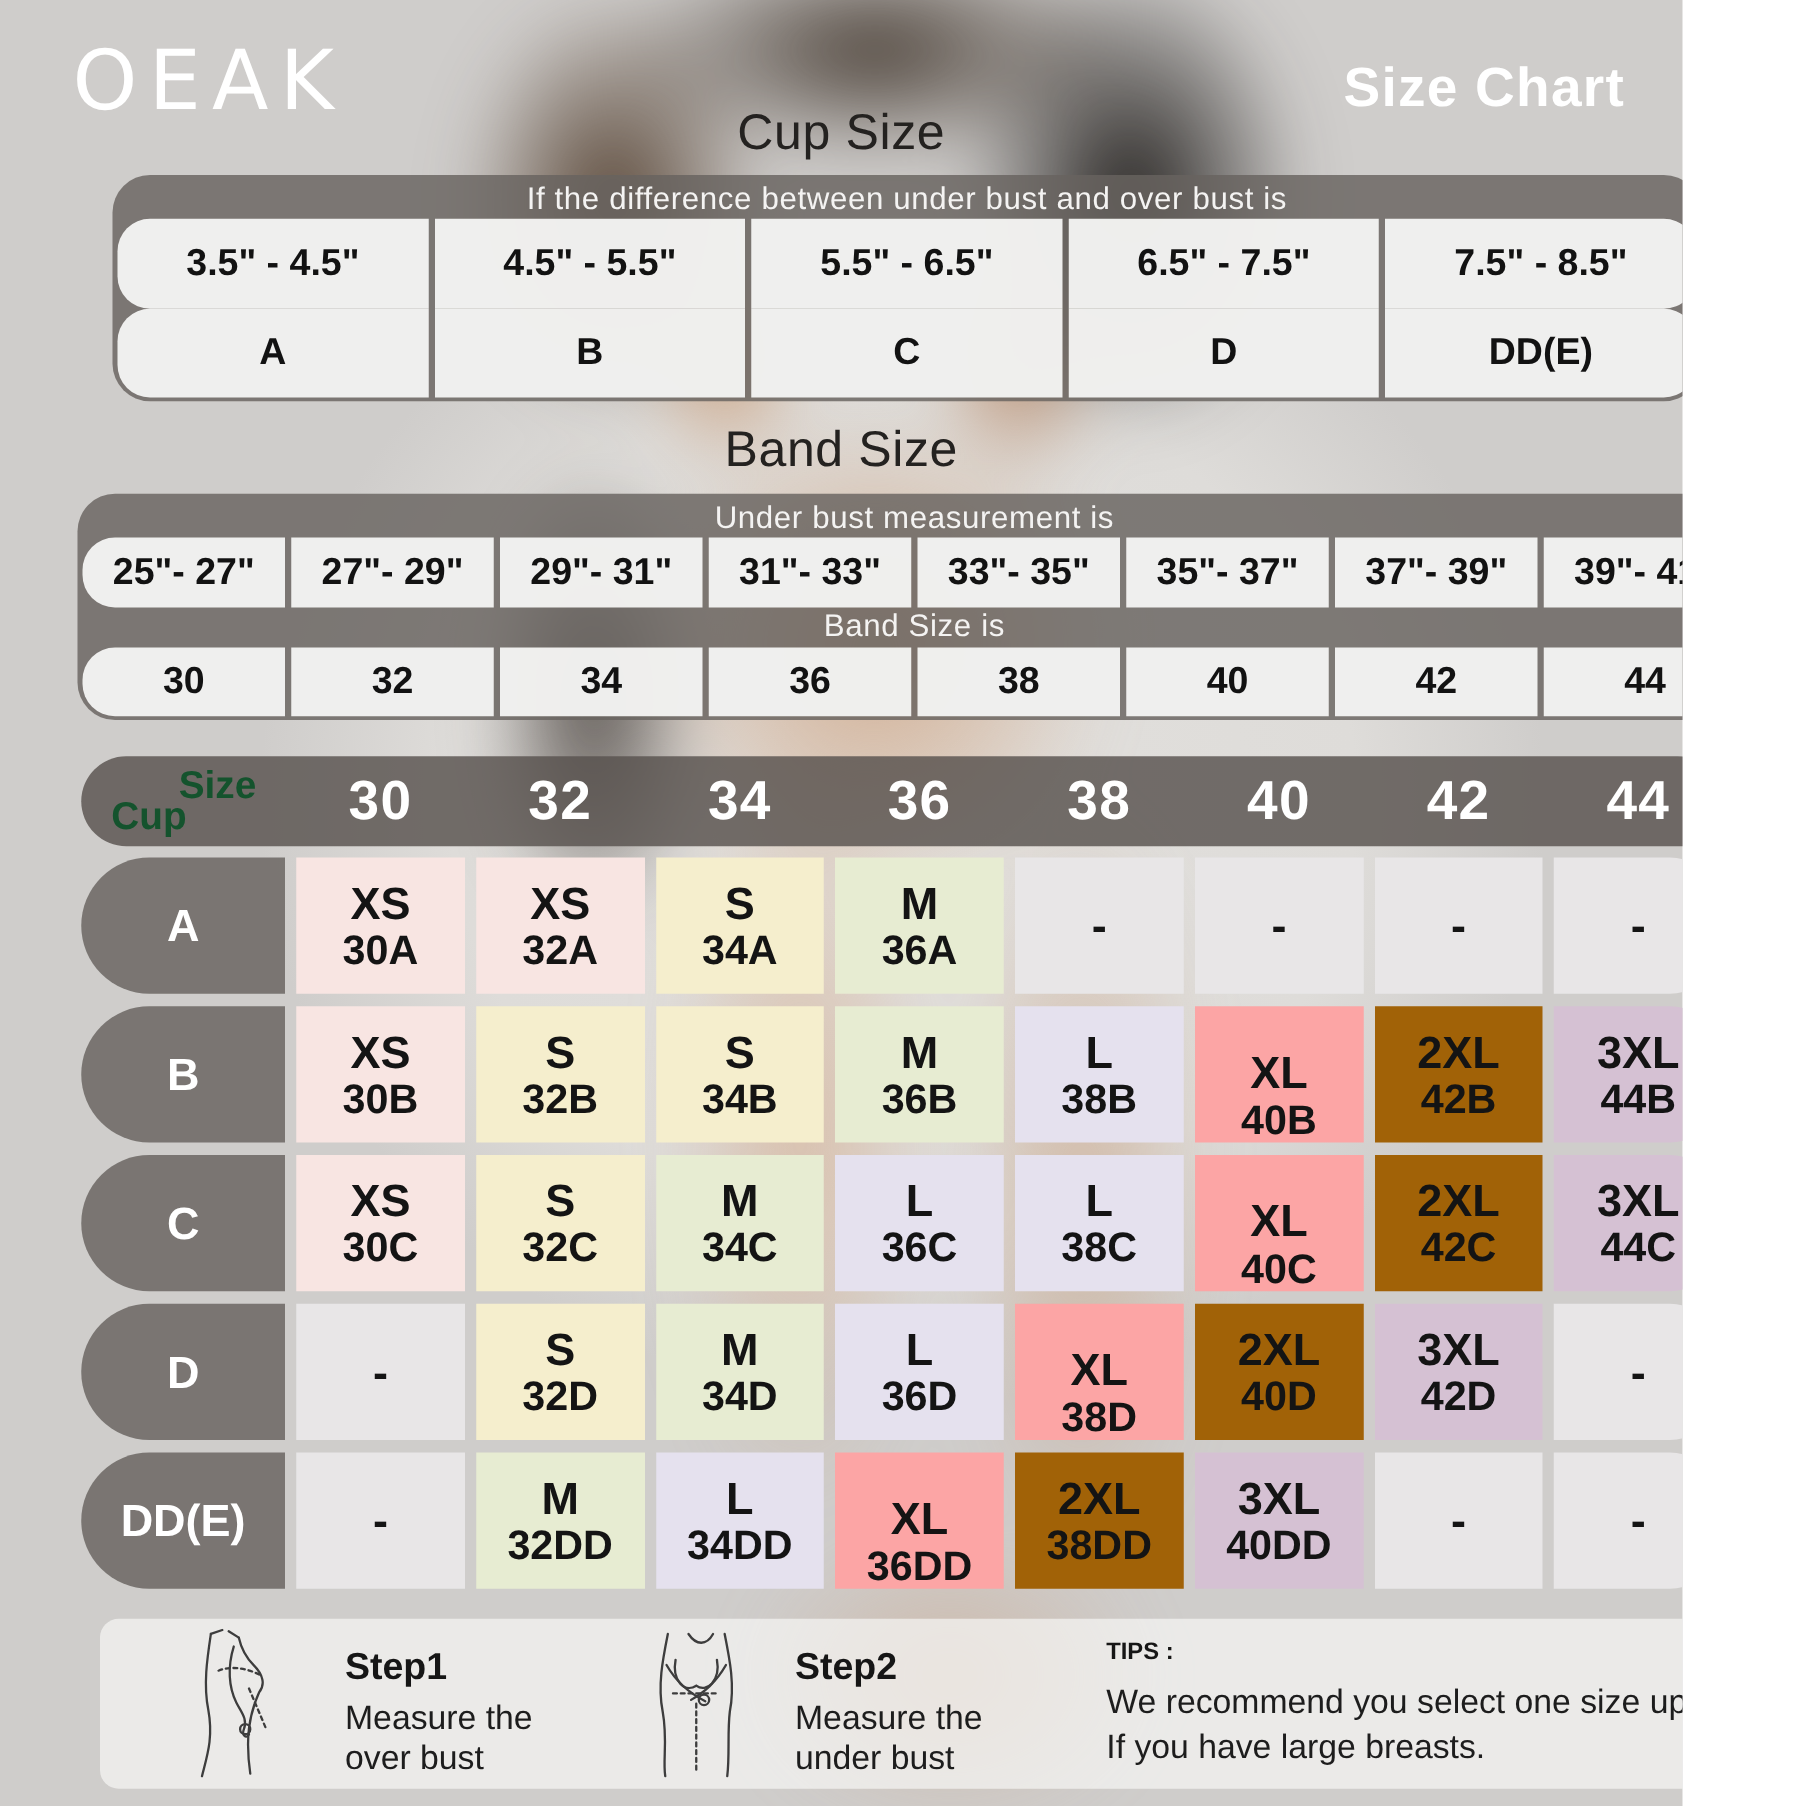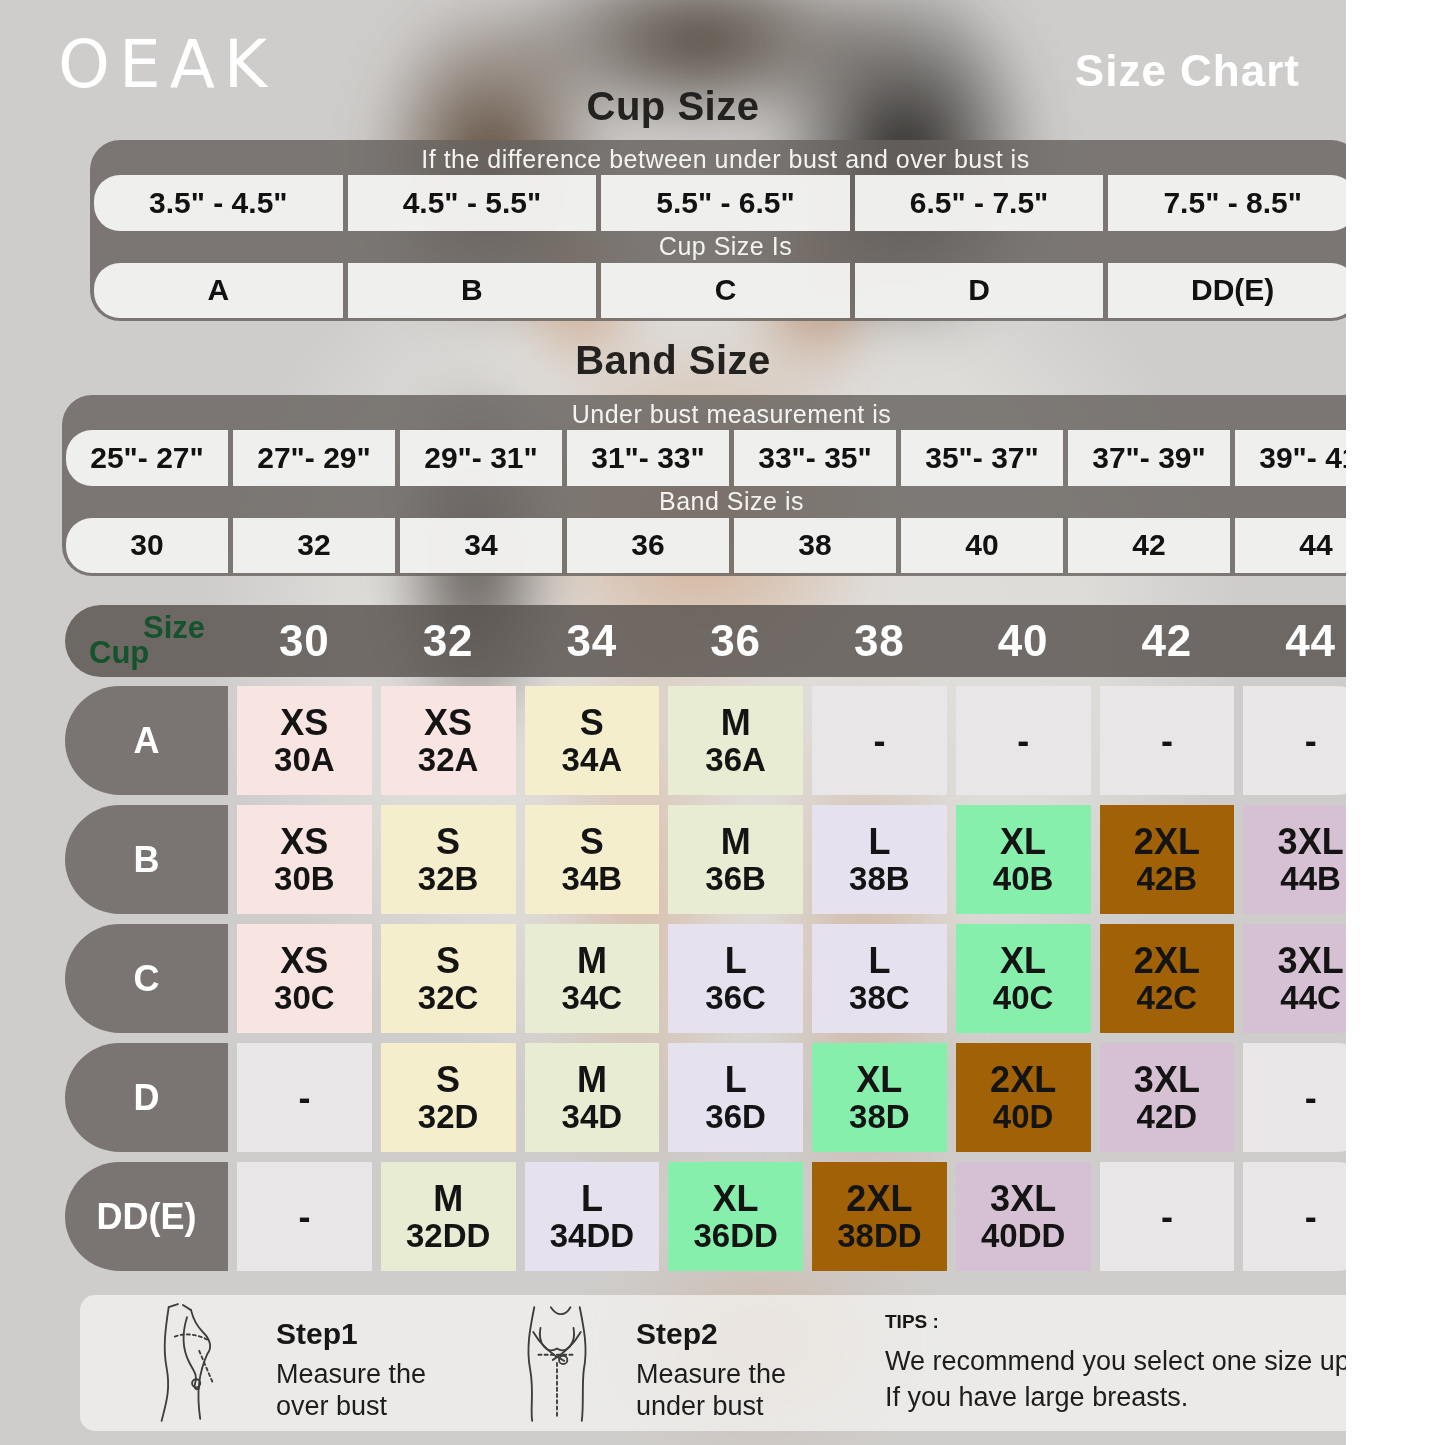--- a/index.html
+++ b/index.html
@@ -33,21 +33,21 @@
   .logo{
     position:absolute; left:58px; top:26px; color:#fff;
     font-size:66px; letter-spacing:9px; font-family:"DejaVu Sans", sans-serif;
   }
   .size-chart-title{
     position:absolute; right:46px; top:46px; color:#fff;
     font-size:44px; font-weight:bold; letter-spacing:1px;
   }
   .sec-title{
     position:absolute; left:0; right:0; text-align:center;
-    font-size:40px; font-weight:bold; color:#242220; letter-spacing:.5px;
+    font-size:40px; font-weight:normal; color:#242220; letter-spacing:.5px;
   }
   .sec-title.cup{ top:84px; }
   .sec-title.band{ top:338px; }
 
   
   .ltable{
     position:absolute; border-radius:30px;
     background:rgba(104,99,95,.82);
     display:flex; flex-direction:column; padding:3px 4px;
   }
@@ -98,21 +98,21 @@
     display:flex; flex-direction:column; align-items:center; justify-content:center;
     color:#141414; line-height:1.1; font-weight:bold;
   }
   .mcell .l1{ font-size:36px; }
   .mcell .l2{ font-size:33px; }
   .mcells .mcell:last-of-type{ border-radius:0 42px 42px 0; }
   .c-pink { background:#f8e5e2; }
   .c-cream{ background:#f5eecd; }
   .c-green{ background:#e7ecd2; }
   .c-lav  { background:#e5e1ee; }
-  .c-peach{ background:#86efac; }
+  .c-peach{ background:#fca5a5;justify-content:flex-end; }
   .c-sage { background:#a16207; }
   .c-mauve{ background:#d5c1d3; }
   .c-gray { background:#e8e6e7; }
 
   
   .footer{
     position:absolute; left:80px; top:1295px; width:1300px; height:136px;
     background:rgba(248,247,246,.68); border-radius:15px;
   }
   .fig{ position:absolute; top:8px; }
@@ -141,21 +141,20 @@
   <div class="ltable cup">
     <div class="bar">If the difference between under bust and over bust is</div>
     <div class="prow c5">
 
     <div class="pcell">3.5" - 4.5"</div>
         <div class="pcell">4.5" - 5.5"</div>
         <div class="pcell">5.5" - 6.5"</div>
         <div class="pcell">6.5" - 7.5"</div>
         <div class="pcell">7.5" - 8.5"</div>
       </div>
-    <div class="bar">Cup Size Is</div>
     <div class="prow c5">
 
     <div class="pcell">A</div>
         <div class="pcell">B</div>
         <div class="pcell">C</div>
         <div class="pcell">D</div>
         <div class="pcell">DD(E)</div>
       </div>
   </div>
 

